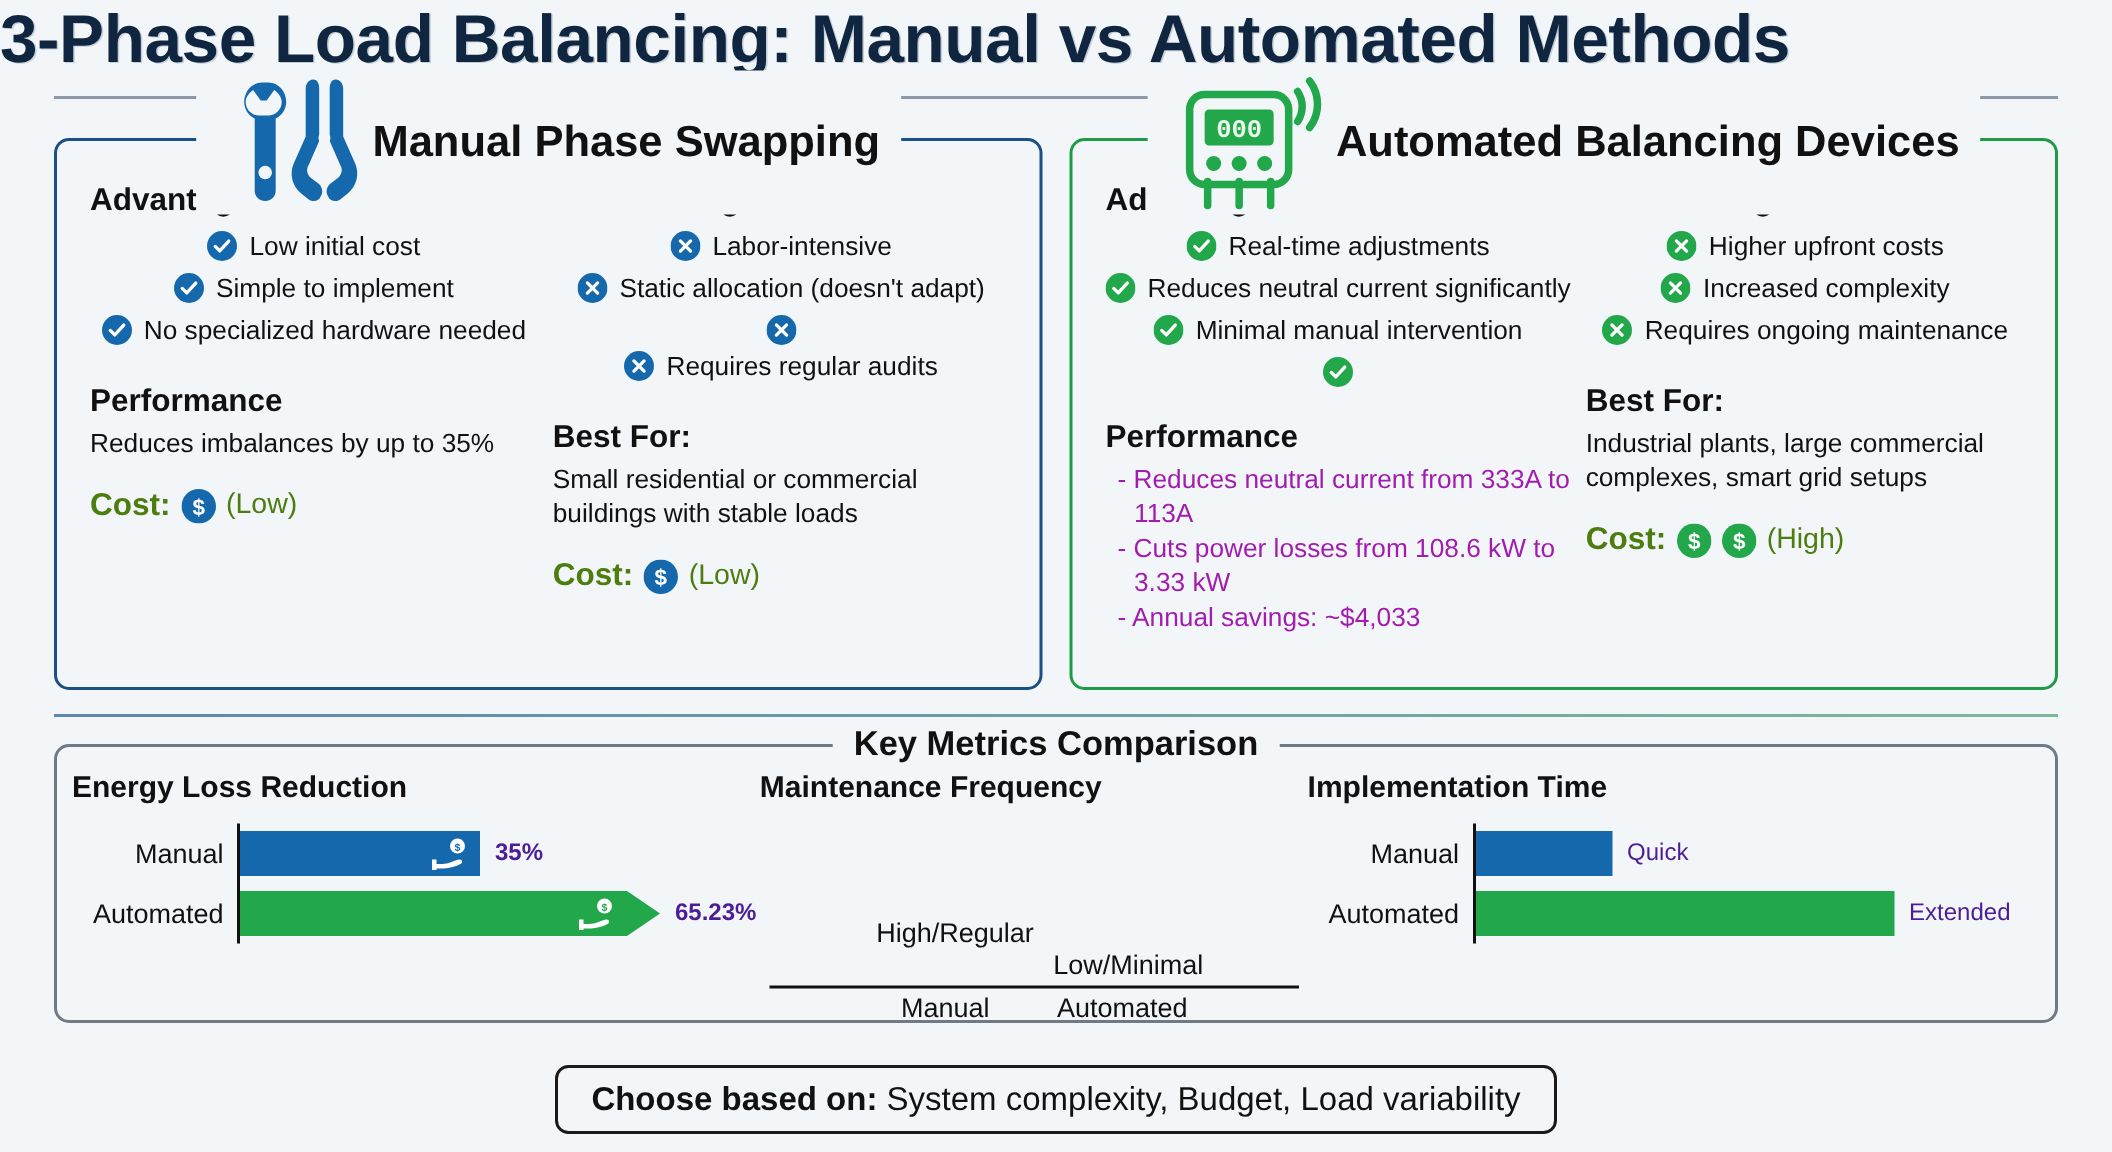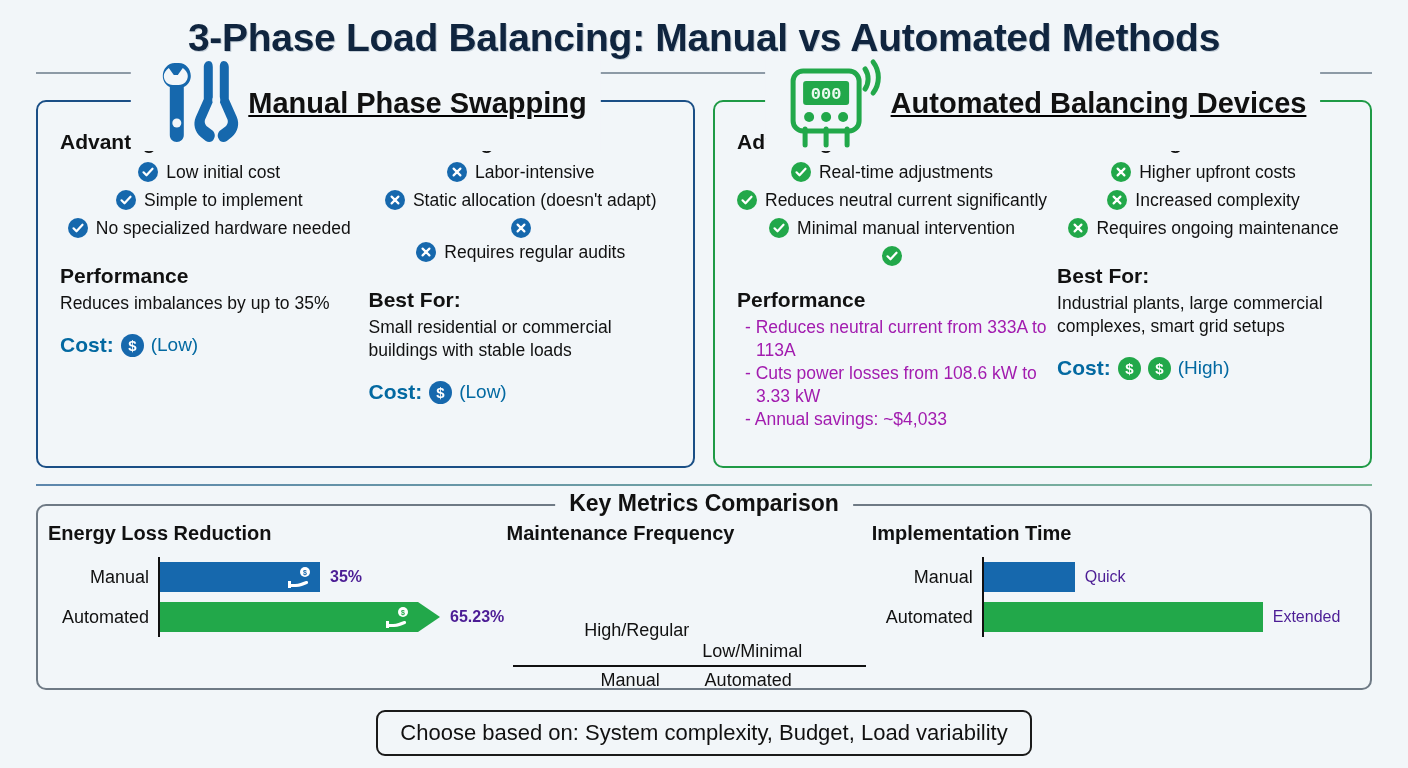--- a/index.html
+++ b/index.html
@@ -6,26 +6,24 @@
   html, body {
     width: 1408px; height: 768px;
     background: #f2f6f9;
     font-family: "Liberation Sans", sans-serif;
     overflow: hidden;
   }
   .page { position: relative; width: 1408px; height: 768px; padding: 0; }
 
   
   .title {
-    text-align: center;
-    font-size: 39px;
+    font-size: 45px;
     font-weight: bold;
     color: #10253f;
     letter-spacing: -0.3px;
-    padding-top: 16px;
     text-shadow: 1px 1px 0 rgba(160,175,190,0.55);
   }
   .title-rule {
     margin: 12px 36px 0 36px;
     height: 2px;
     background: #8d9aa6;
   }
 
   
   .panels {
@@ -48,21 +46,20 @@
   .panel-legend {
     position: absolute;
     top: -47px;
     left: 50%;
     transform: translateX(-50%);
     display: flex;
     align-items: center;
     background: #f2f6f9;
     padding: 0 14px;
     white-space: nowrap;
-    text-decoration: underline;
   }
   .panel-legend .ptitle {
     font-size: 29px;
     font-weight: bold;
     color: #111;
   }
   .legend-icon { width: 104px; height: 96px; display: block; }
   .legend-icon.meter { width: 112px; height: 96px; }
 
   
@@ -104,21 +101,21 @@
     color: #a21caf;
     text-indent: -11px;
     padding-left: 11px;
   }
   .cost-row {
     display: flex;
     align-items: center;
     gap: 7px;
     margin-top: 18px;
     font-size: 21px;
-    color: #0369a1;
+    color: #4d7c0f;
   }
   .cost-row .lbl { font-weight: bold; }
   .cost-row .val { font-size: 19px; }
   .coin { width: 23px; height: 23px; display: inline-block; }
 
   
   .mid-rule {
     margin: 16px 36px 0 36px;
     height: 2px;
     background: linear-gradient(to right, #5d87ad, #7fb89a);
@@ -216,21 +213,21 @@
   }
   .callout {
     border: 2px solid #1a1a1a;
     border-radius: 9px;
     background: #f2f6f9;
     padding: 8px 22px;
     font-size: 22px;
     color: #111;
     white-space: nowrap;
   }
-  .callout b { font-weight: normal; }
+  .callout b { font-weight: bold; }
 </style>
 </head>
 <body>
 
 <div class="page">
 
   <div class="title">3-Phase Load Balancing: Manual vs Automated Methods</div>
   <div class="title-rule"></div>
 
   <div class="panels">

